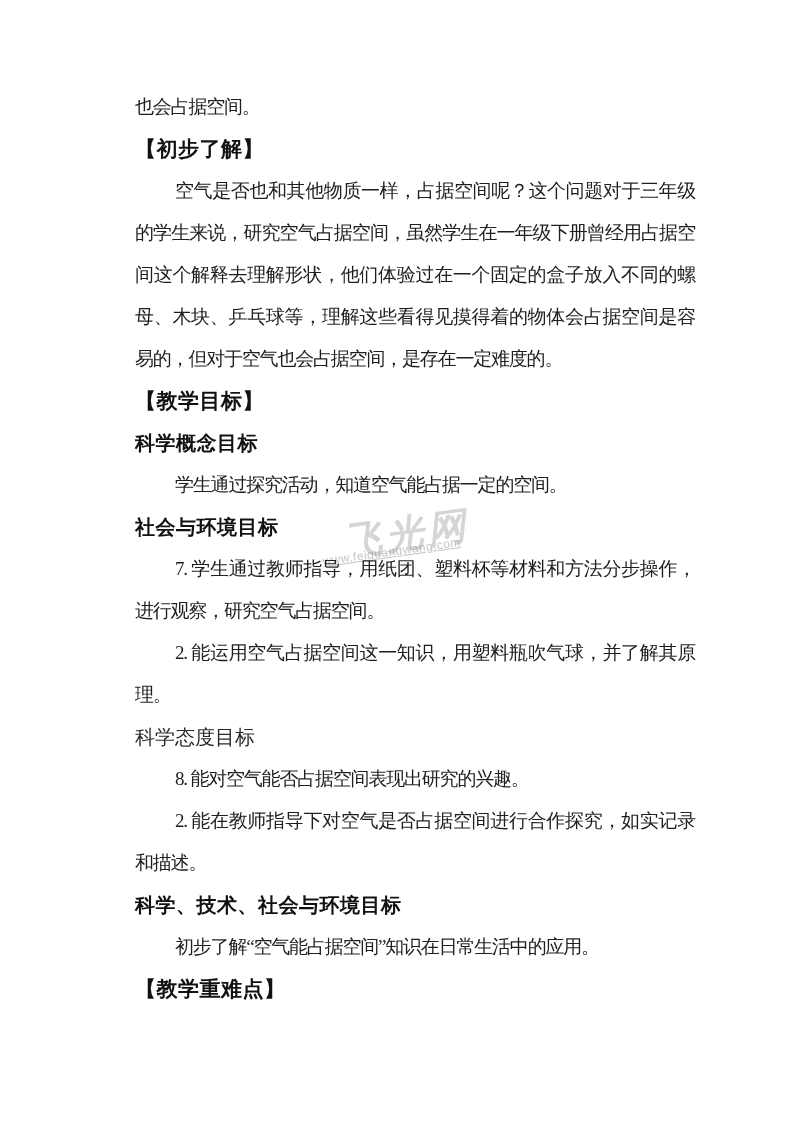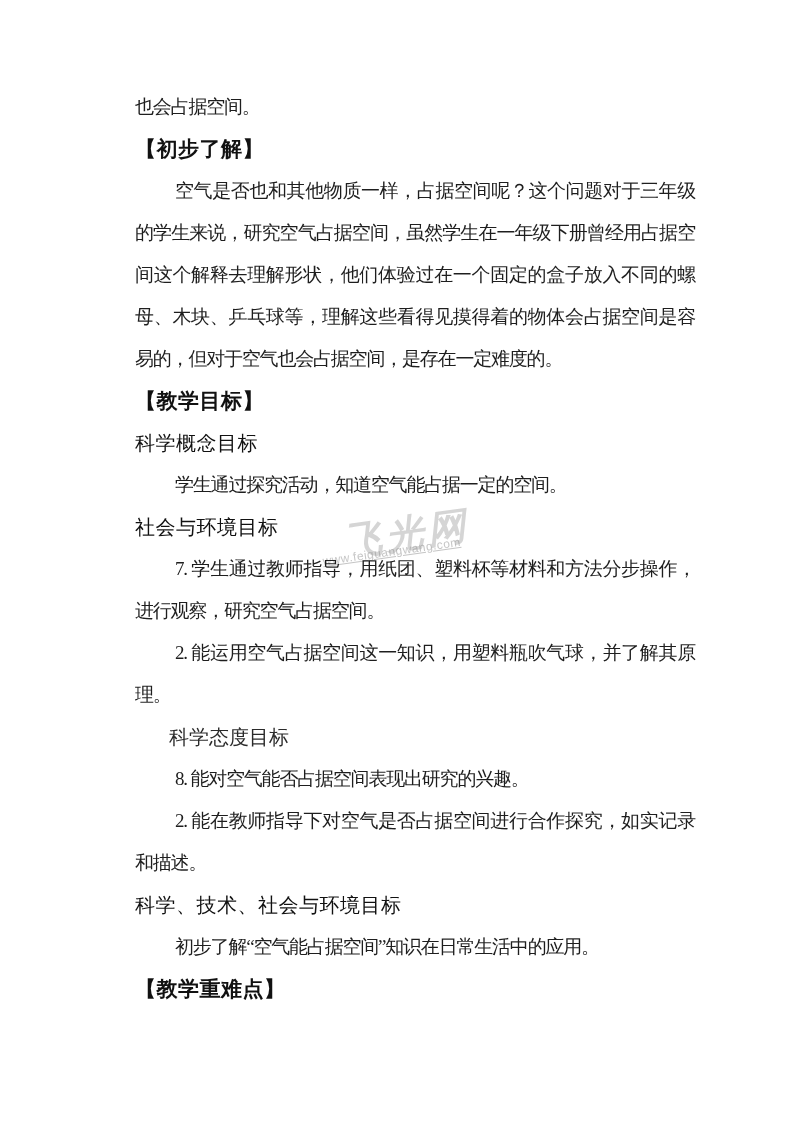--- a/index.html
+++ b/index.html
@@ -45,30 +45,29 @@
   }
   .line.section-heading {
     font-family: "Liberation Sans", "DejaVu Sans", sans-serif;
     font-weight: bold;
     font-size: 21px;
     letter-spacing: 0.5px;
     color: #111111;
   }
   .line.subheading-bold {
     font-family: "Liberation Sans", "DejaVu Sans", sans-serif;
-    font-weight: normal;
+    font-weight: bold;
     font-size: 20px;
     letter-spacing: 0.5px;
     color: #111111;
   }
   .line.subheading-plain {
     font-size: 20px;
     letter-spacing: 0;
     color: #2a2a2a;
-    margin-left: 34px;
   }
   .watermark {
     position: absolute;
     left: 320px;
     top: 516px;
     z-index: 1;
     transform: rotate(-8deg);
     pointer-events: none;
   }
   .wm-title {

